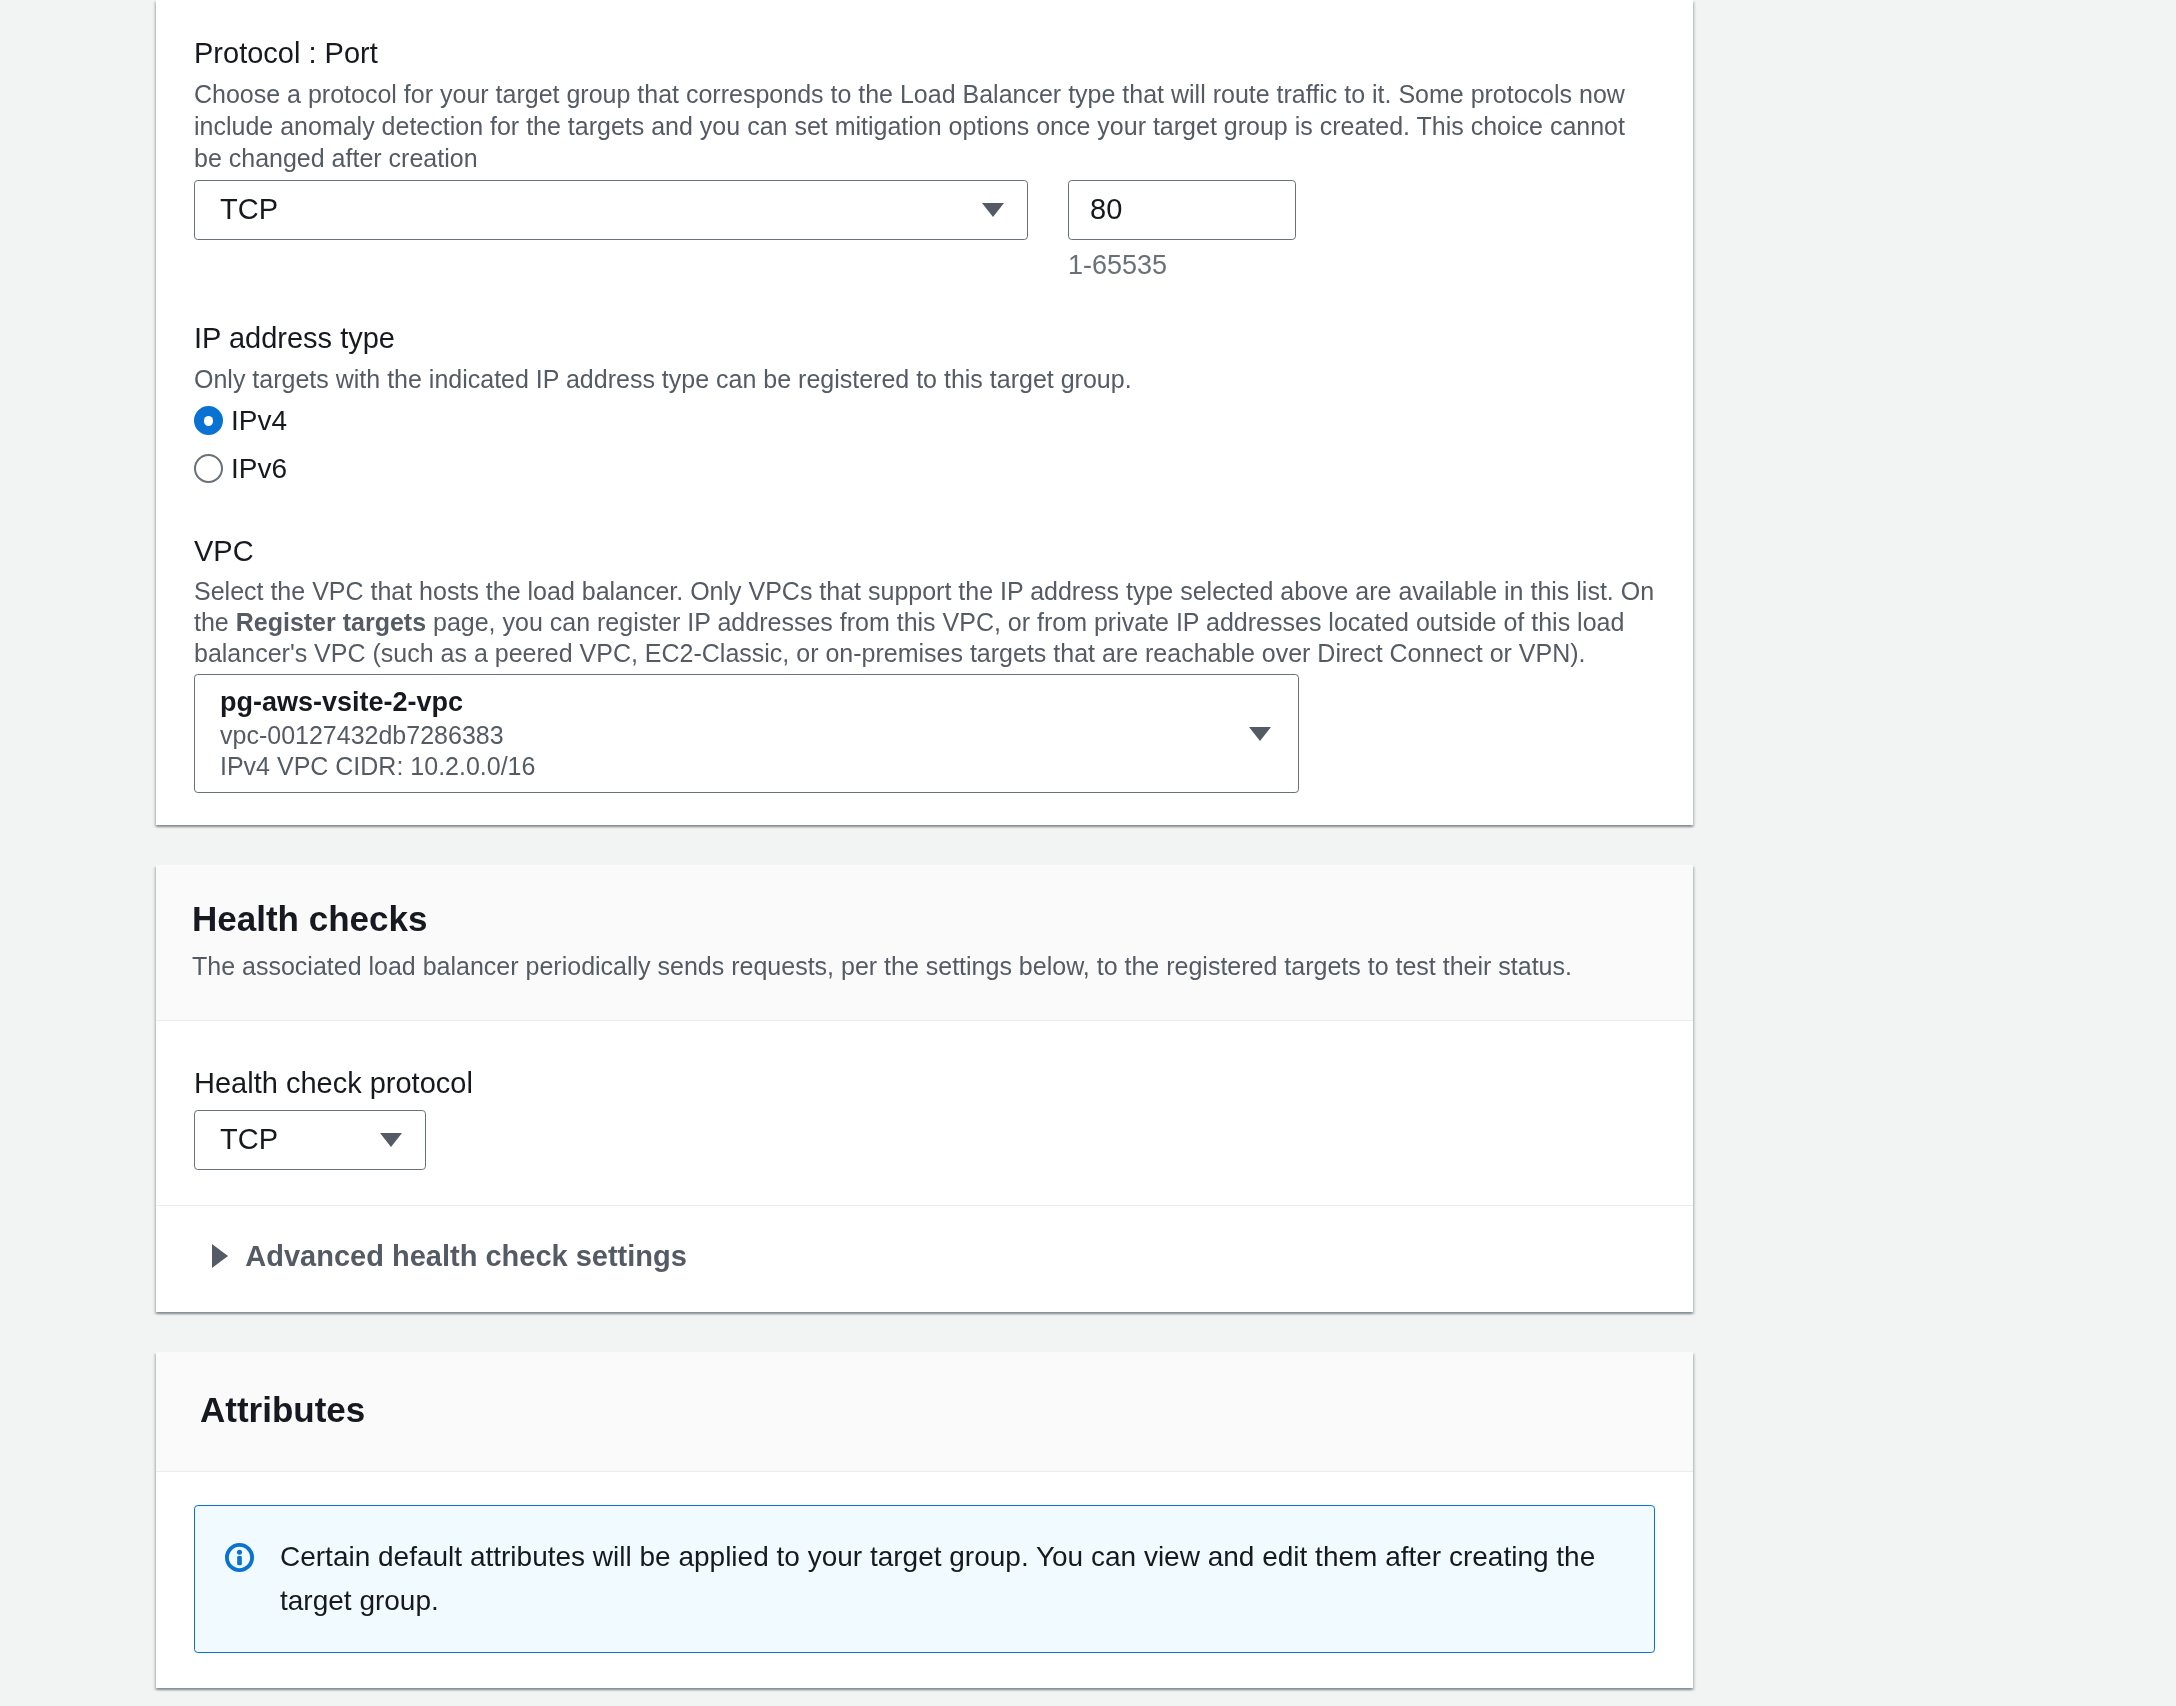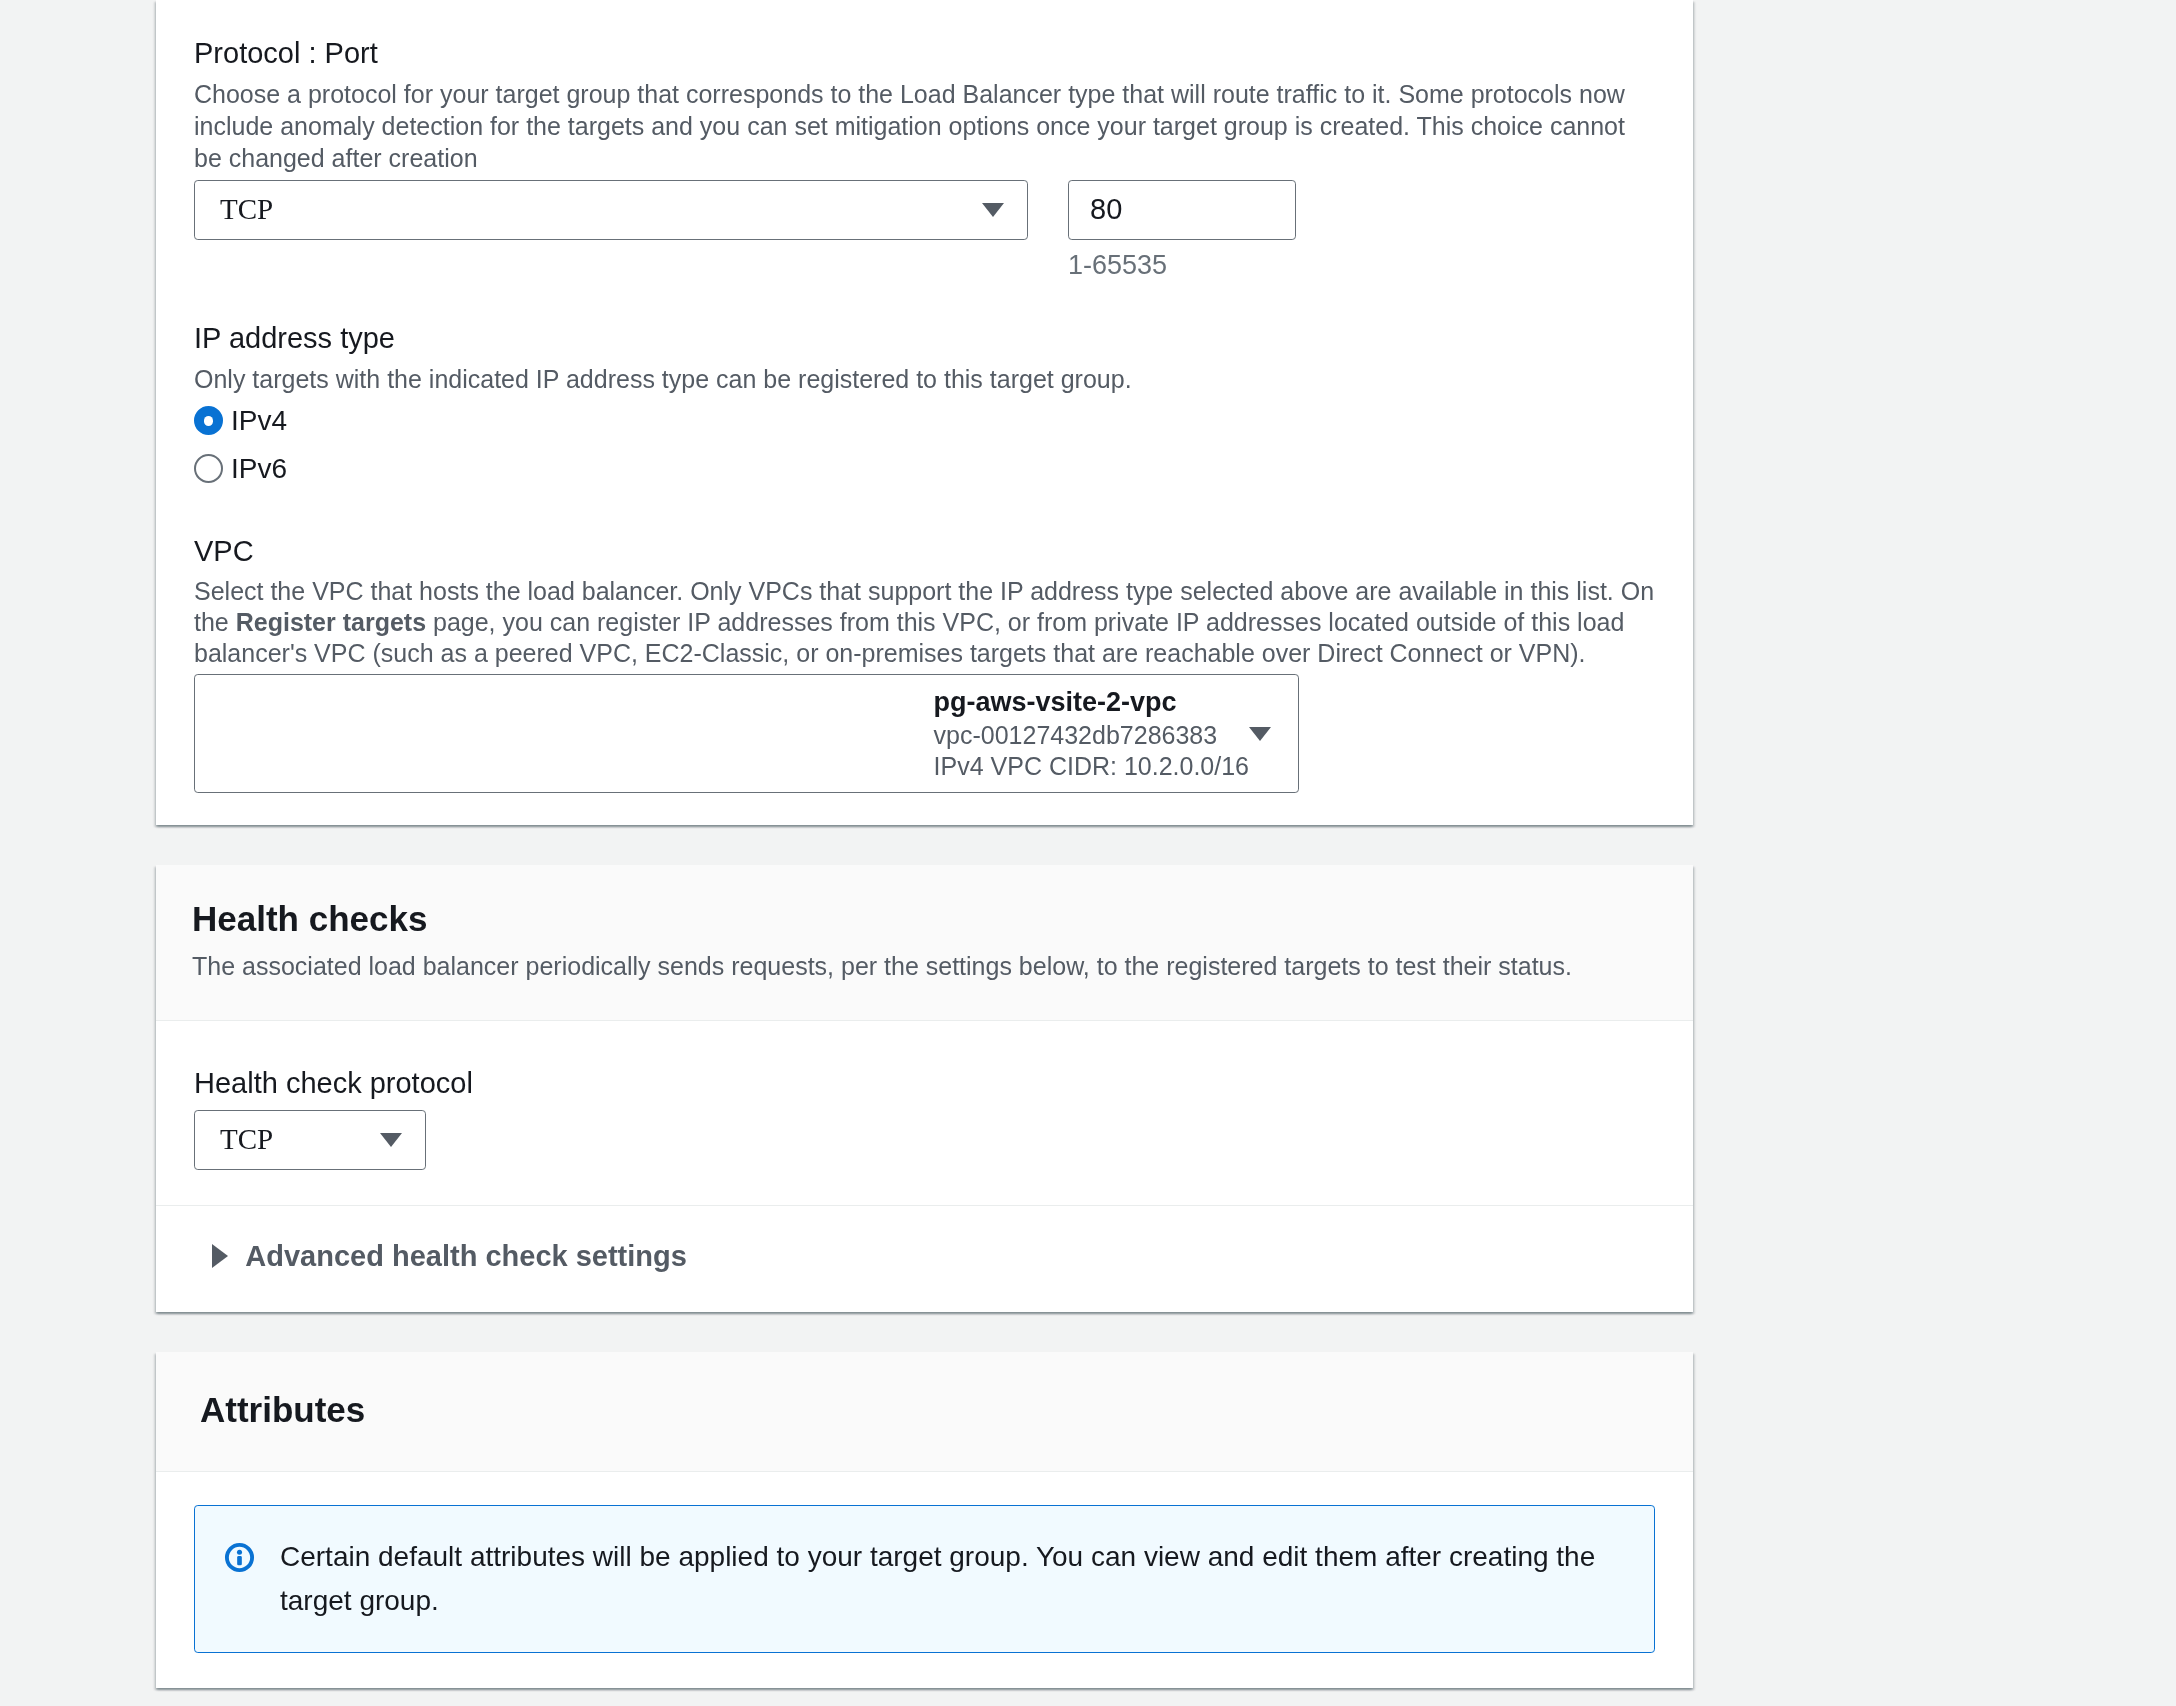--- a/index.html
+++ b/index.html
@@ -51,21 +51,21 @@
     border: 1.9px solid #687078;
     border-radius: 3.8px;
     background: #fff;
     height: 60px;
     display: flex;
     align-items: center;
     justify-content: space-between;
     padding: 0 23px 0 25px;
     cursor: pointer;
   }
-  .select-box .sel-value { font-size: 29px; color: #16191f; font-family: Liberation Serif, serif; }
+  .select-box .sel-value { font-size: 29px; color: #16191f; }
   .caret-down {
     width: 0; height: 0;
     border-left: 11.5px solid transparent;
     border-right: 11.5px solid transparent;
     border-top: 14.4px solid #545b64;
   }
   .protocol-select { width: 834px; }
   .port-col { display: flex; flex-direction: column; }
   .port-input {
     width: 228px; height: 60px;
@@ -105,21 +105,21 @@
   .vpc-desc b { color: #545b64; font-weight: 700; }
   .vpc-select {
     margin-top: 5.8px;
     width: 1105px;
     height: 119px;
     border: 1.9px solid #687078;
     border-radius: 3.8px;
     background: #fff;
     display: flex;
     align-items: center;
-    justify-content: flex-end;
+    justify-content: space-between;
     padding: 0 27px 0 25px;
     cursor: pointer;
   }
   .vpc-line-1 { font-size: 27px; line-height: 35px; font-weight: 700; color: #16191f; }
   .vpc-line-2, .vpc-line-3 { font-size: 25px; line-height: 31px; color: #545b64; }
   
   .card-2 { margin-top: 40px; }
   .card-2 .card-header { padding: 33px 38px 38px 36px; }
   .card-2 .hc-content { padding: 44px 38px 35px 38px; border-bottom: 1.9px solid #eaeded; }
   .hc-select { width: 232px; margin-top: 7.7px; }

